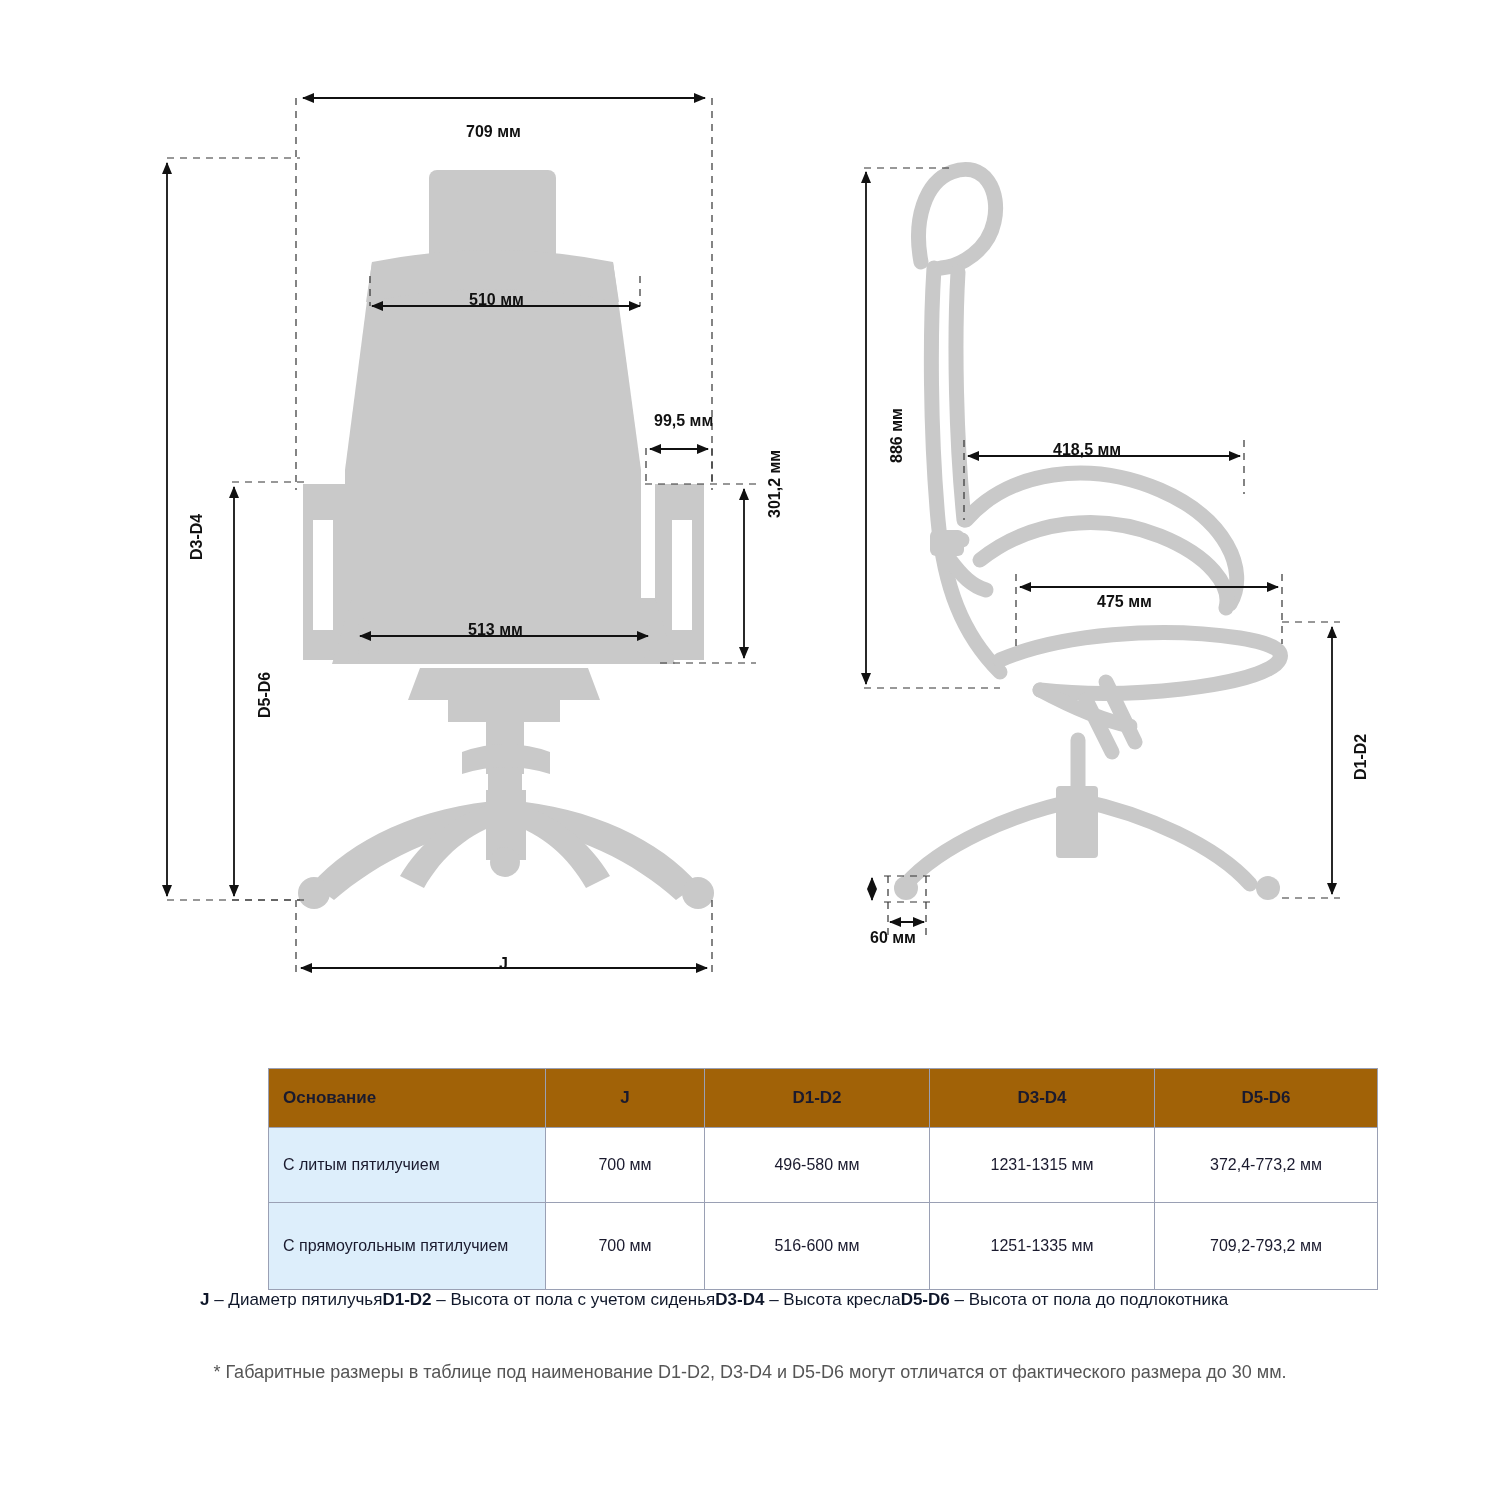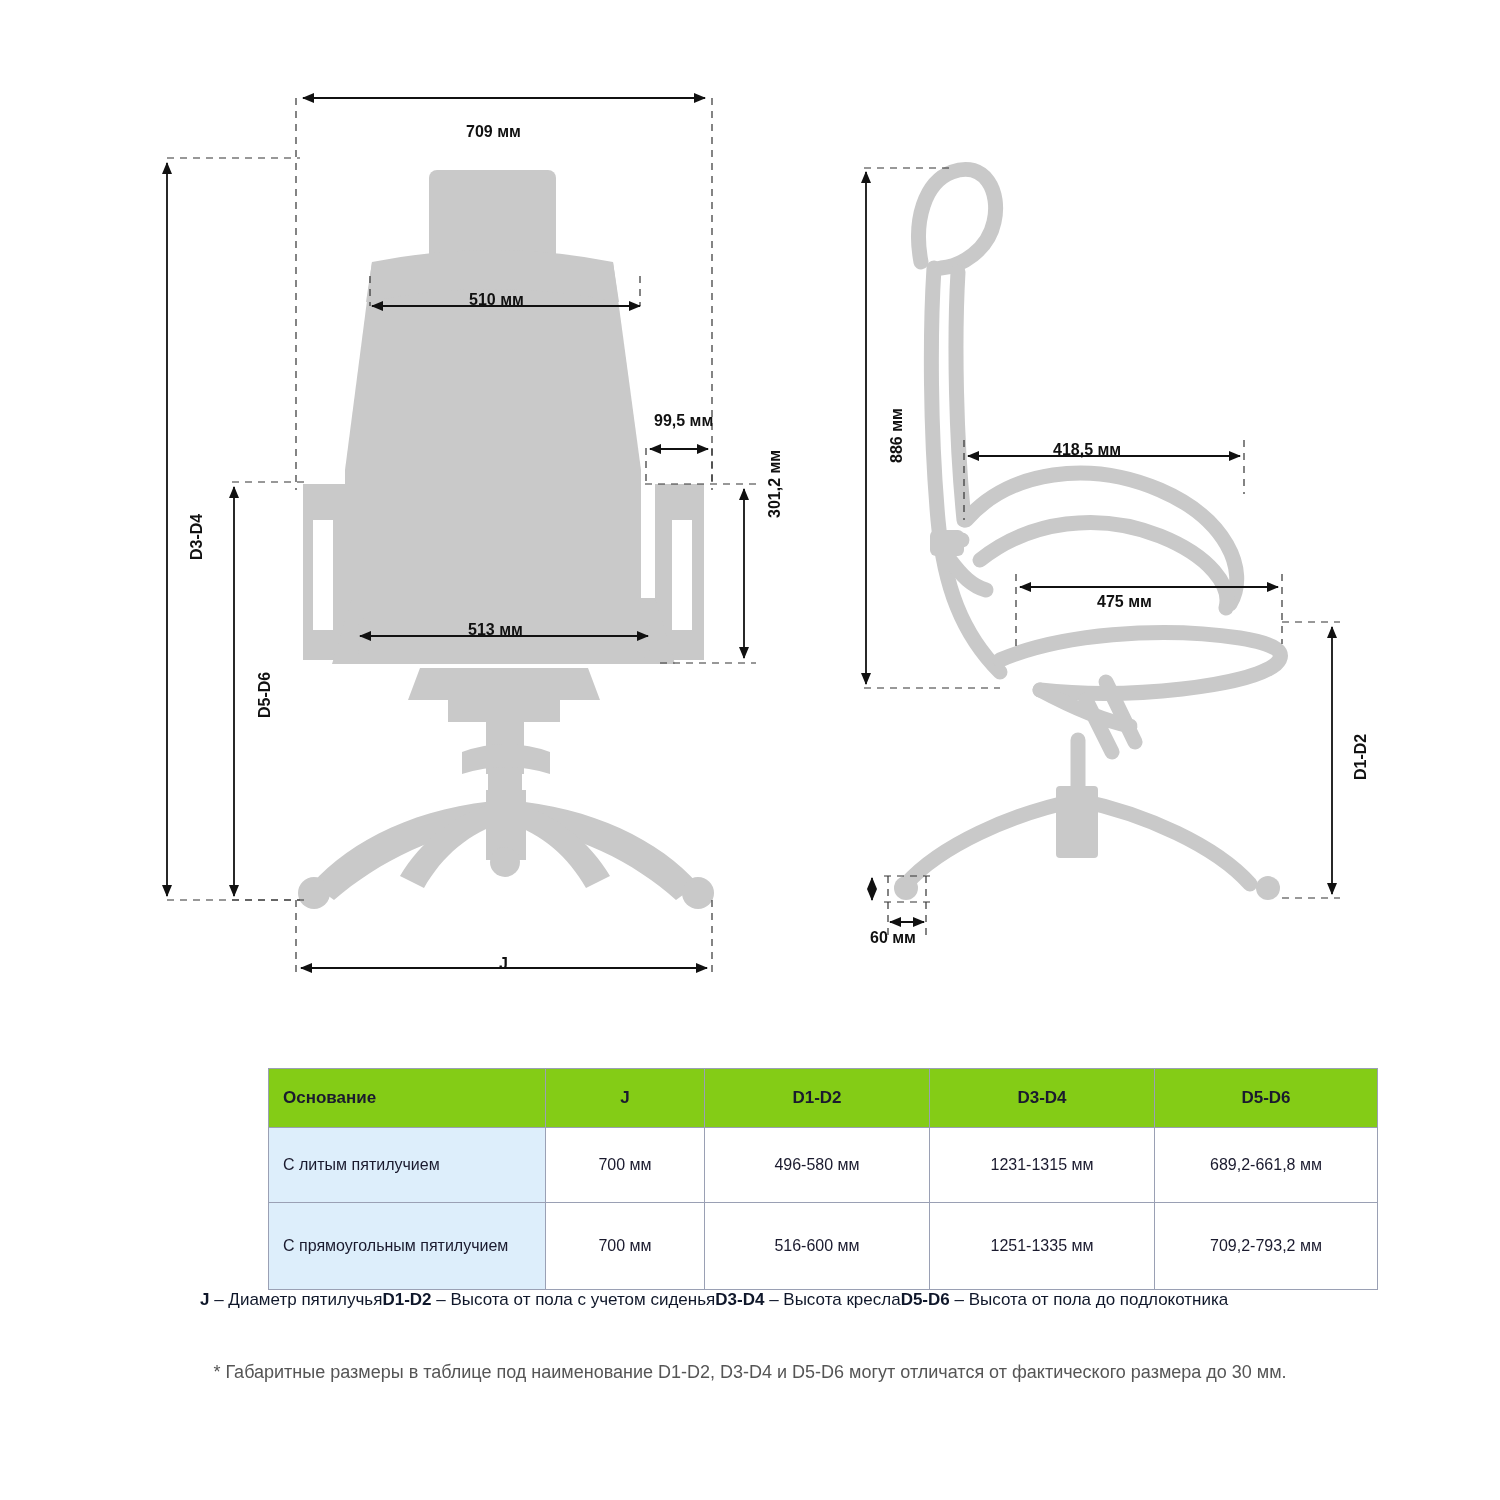--- a/index.html
+++ b/index.html
@@ -39,21 +39,21 @@
   table.specs th, table.specs td{
     border:1px solid #9aa0b4;
     font-size:16px;
     color:#1a1a2e;
     padding:0 14px;
     height:58px;
     text-align:center;
     font-weight:normal;
   }
   table.specs thead th{
-    background:#84cc16;
+    background:#a16207;
     font-weight:bold;
     font-size:17px;
   }
   table.specs thead th.first{
     text-align:left;
   }
   table.specs td.rowhead{
     background:#ddeefb;
     text-align:left;
     line-height:1.35;
@@ -259,21 +259,21 @@
           <th style="width:196px;">D3-D4</th>
           <th style="width:194px;">D5-D6</th>
         </tr>
       </thead>
       <tbody>
         <tr>
           <td class="rowhead">С литым пятилучием</td>
           <td>700 мм</td>
           <td>496-580 мм</td>
           <td>1231-1315 мм</td>
-          <td>689,2-661,8 мм</td>
+          <td>372,4-773,2 мм</td>
         </tr>
         <tr class="tall">
           <td class="rowhead">С прямоугольным пятилучием</td>
           <td>700 мм</td>
           <td>516-600 мм</td>
           <td>1251-1335 мм</td>
           <td>709,2-793,2 мм</td>
         </tr>
       </tbody>
     </table>

